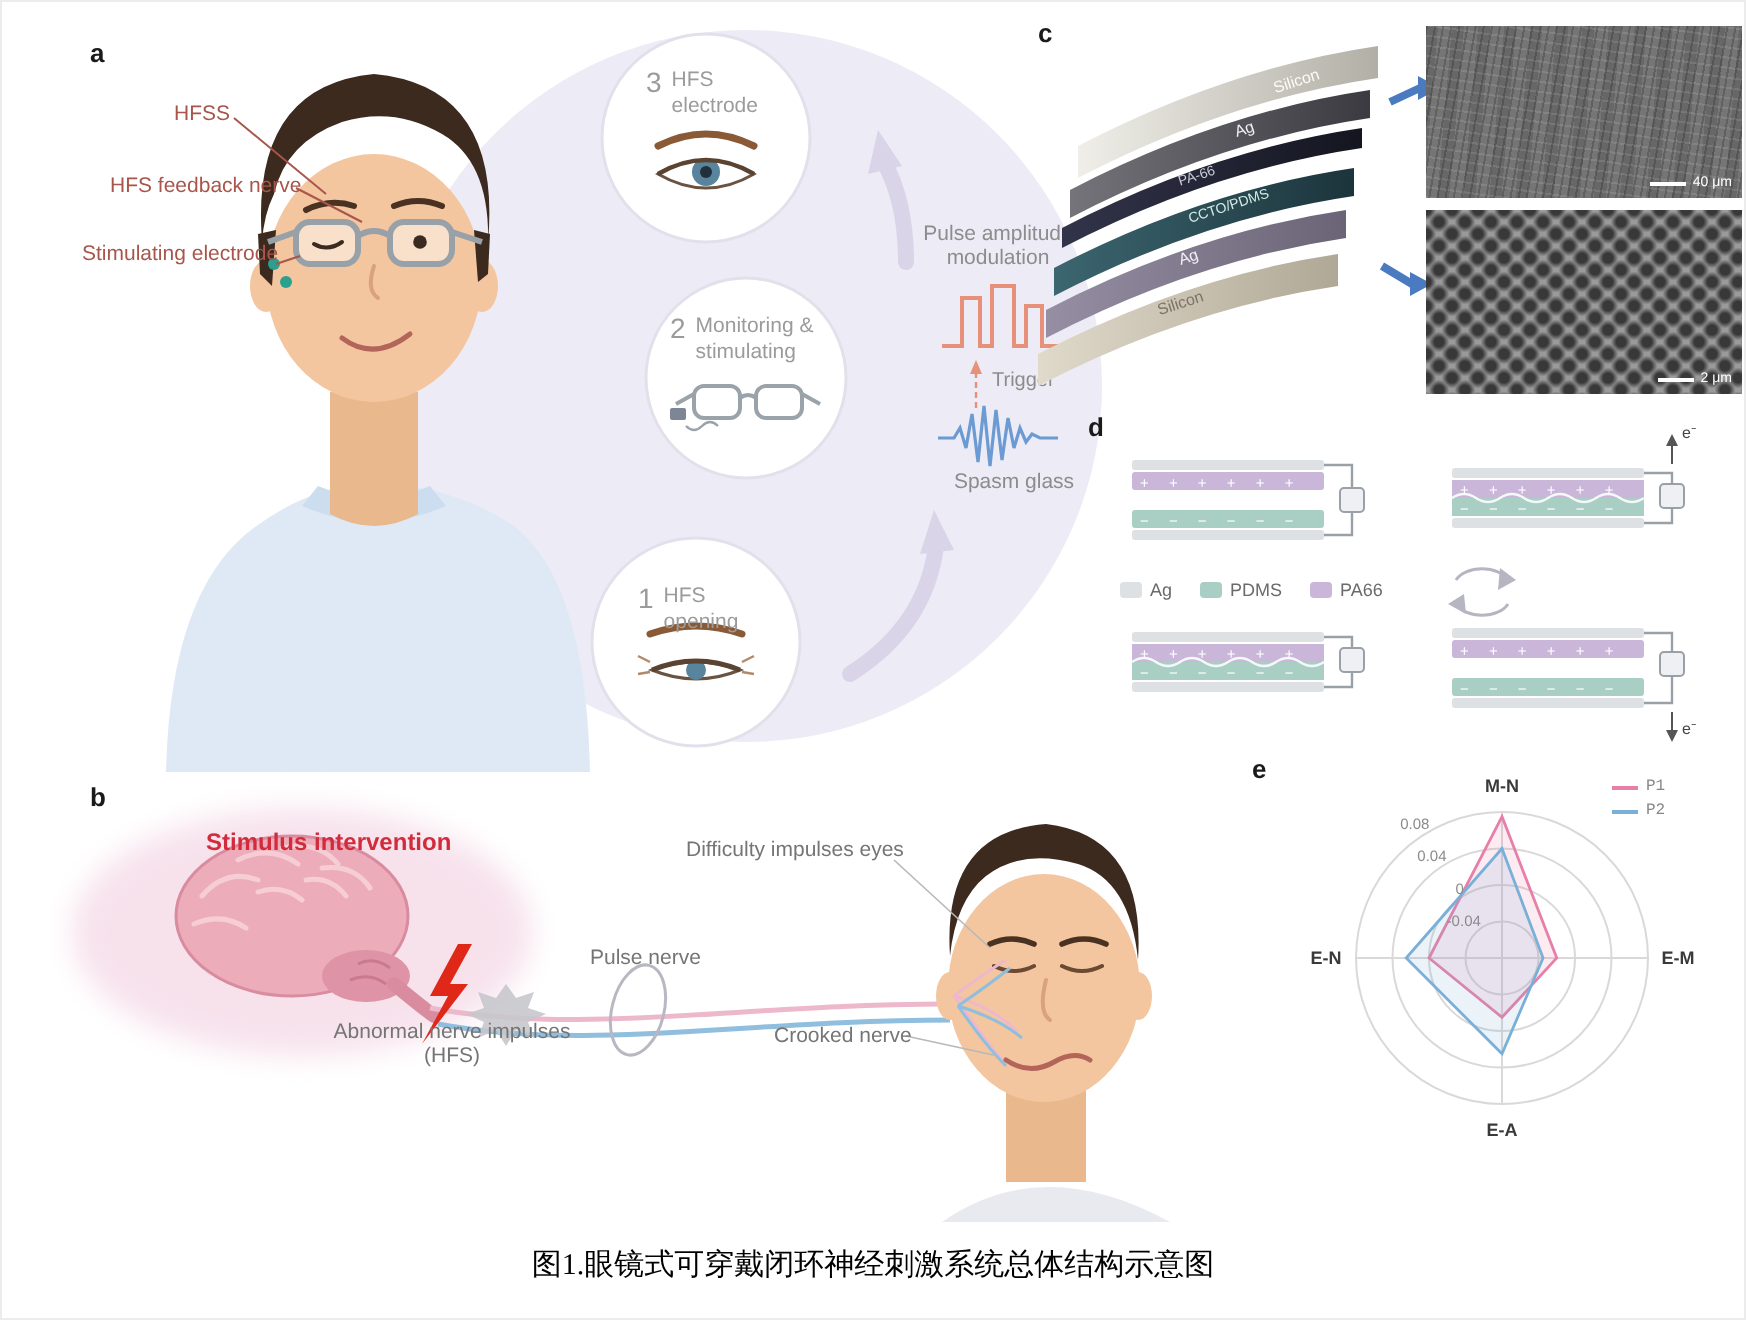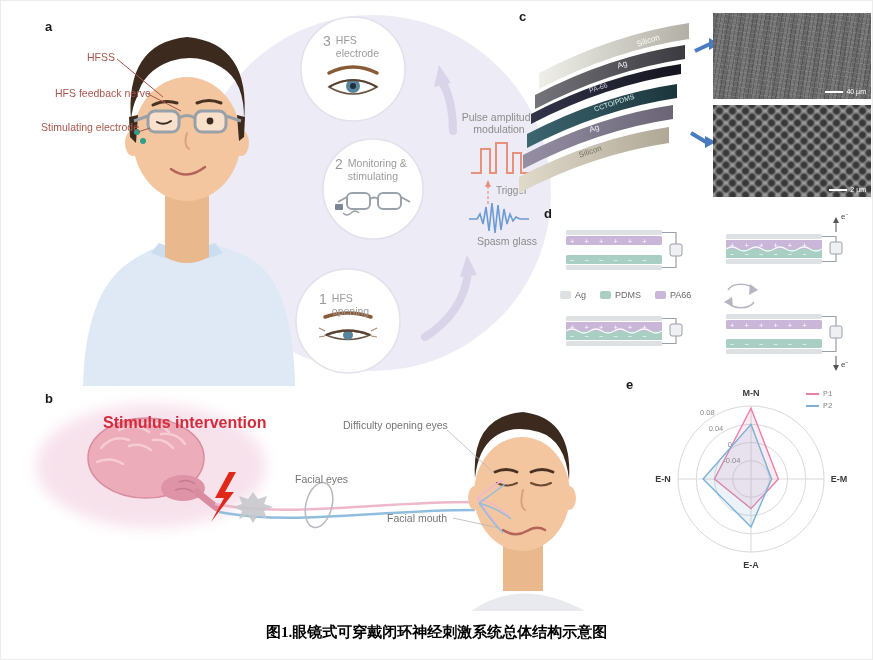--- a/index.html
+++ b/index.html
@@ -14,21 +14,21 @@
 #panel-d { left:535px; top:205px; width:338px; height:175px; }
 #panel-e { left:615px; top:368px; width:258px; height:232px; }
 .plabel { position:absolute; font-weight:bold; font-size:13px; color:#1a1a1a; }
 .callout { position:absolute; font-size:10.5px; color:#a8564c; white-space:nowrap; }
 .glabel { position:absolute; font-size:10.5px; color:#8c8c8c; }
 .center { text-align:center; }
 .step { position:absolute; display:flex; gap:5px; color:#9b9b9b; }
 .step-num { font-size:14px; line-height:1.1; }
 .step-title { font-size:10.5px; line-height:1.2; }
 .blabel { position:absolute; font-size:10.5px; color:#757575; white-space:nowrap; }
-#stimulus-label { color:#d22c3c; font-weight:bold; font-size:16px; }
+#stimulus-label { color:#d22c3c; font-weight:bold; font-size:12px; }
 #abnormal-label { white-space:normal; text-align:center; width:150px; }
 .sem { position:absolute; }
 #sem-top { left:202px; top:12px; width:158px; height:86px; background-color:#757575;
   background-image:
    repeating-linear-gradient(100deg, rgba(20,20,20,.22) 0 1px, transparent 1px 4px),
    repeating-linear-gradient(8deg, rgba(255,255,255,.10) 0 1px, transparent 1px 5px),
    repeating-linear-gradient(95deg, rgba(0,0,0,.12) 0 6px, transparent 6px 13px); }
 #sem-bottom { left:202px; top:104px; width:158px; height:92px; background-color:#9a9a9a;
   background-image:
    radial-gradient(circle, #383838 2.4px, #787878 4.2px, rgba(0,0,0,0) 5.2px),
@@ -40,21 +40,21 @@
 .d-legend { position:absolute; left:24px; top:84px; display:flex; gap:14px; align-items:center; }
 .d-leg { display:flex; gap:4px; align-items:center; }
 .d-leg .sw { width:11px; height:8px; border-radius:2px; display:inline-block; background:#ccc; }
 .d-leg .lbl { font-size:9px; color:#6a6a6a; }
 .e-sym { position:absolute; font-size:8px; color:#444; }
 #radar-legend { position:absolute; left:190px; top:20px; display:flex; flex-direction:column; gap:3px; }
 .r-leg { display:flex; align-items:center; gap:4px;font-family:Liberation Mono, monospace; }
 .r-leg .sw { width:13px; height:2px; display:inline-block; background:#ccc; }
 .r-leg .lbl { font-size:8px; color:#888; }
 #caption { position:absolute; left:0; top:622px; width:100%; text-align:center;
-  font-family:"Liberation Serif","DejaVu Serif",serif; font-weight:bold; font-size:15px; color:#000; }
+  font-family:"Liberation Serif","DejaVu Serif",serif; font-weight:normal; font-size:15px; color:#000; }
 </style>
 </head>
 <body>
 
 <div id="page">
 
   <div class="panel" id="panel-a">
     <svg class="abs" style="left:0;top:0" width="560" height="385" viewBox="0 0 560 385">
       <circle cx="372" cy="192" r="178" fill="#edebf5"></circle>
       <g>
@@ -194,23 +194,27 @@
         </g>
       </g>
       <g stroke="#b8b8b8" stroke-width="0.8">
         <line x1="446" y1="44" x2="494" y2="88"></line>
         <line x1="452" y1="132" x2="498" y2="142"></line>
       </g>
     </svg>
 
     <div class="plabel" style="left:44px;top:5px">b</div>
     <div class="blabel" id="stimulus-label" style="left:102px;top:28px">Stimulus intervention</div>
-    <div class="blabel" style="left:342px;top:33px">Difficulty opening eyes</div>
-    <div class="blabel" style="left:294px;top:87px">Facial eyes</div>
-    <div class="blabel" style="left:386px;top:126px">Facial mouth</div>
+    <div class="blabel" style="left:342px;top:33px">Difficulty impulses eyes</div>
+    <div class="blabel" style="left:294px;top:87px">Pulse nerve</div>
+    <div class="blabel" id="abnormal-label" style="left:150px;top:124px">
+      <div>Abnormal nerve impulses</div>
+      <div>(HFS)</div>
+    </div>
+    <div class="blabel" style="left:386px;top:126px">Crooked nerve</div>
   </div>
 
   <div class="panel" id="panel-c">
     <svg class="abs" style="left:0;top:0" width="363" height="205" viewBox="0 0 363 205">
       <defs>
         <linearGradient id="gSil1" x1="0" y1="0" x2="1" y2="0">
             <stop offset="0" stop-color="#efeee8"></stop>
             <stop offset="1" stop-color="#b2b0a6"></stop>
           </linearGradient>
         <linearGradient id="gAg1" x1="0" y1="0" x2="1" y2="0">

